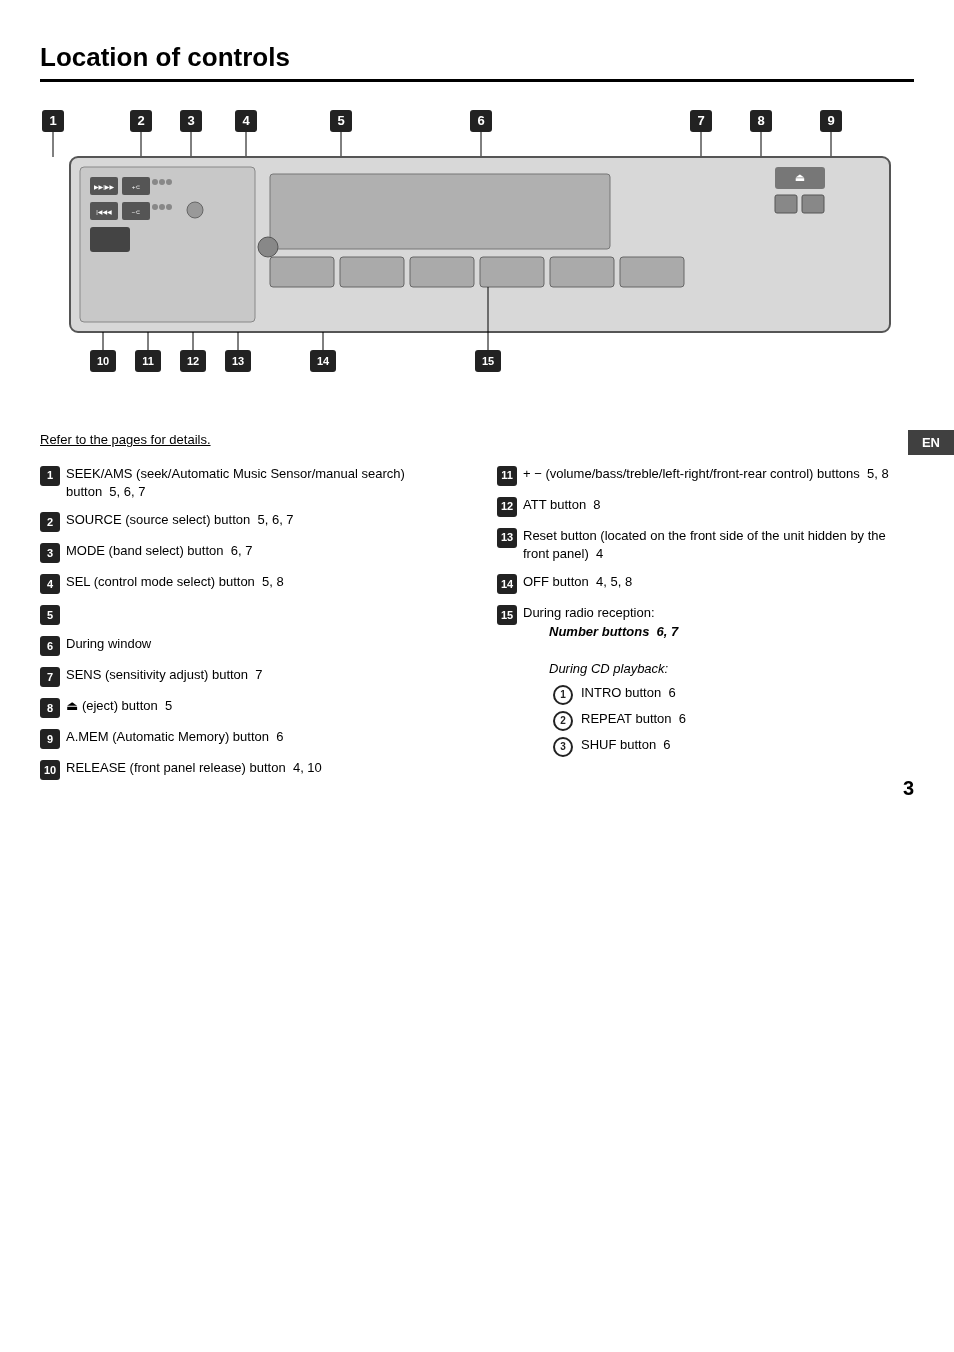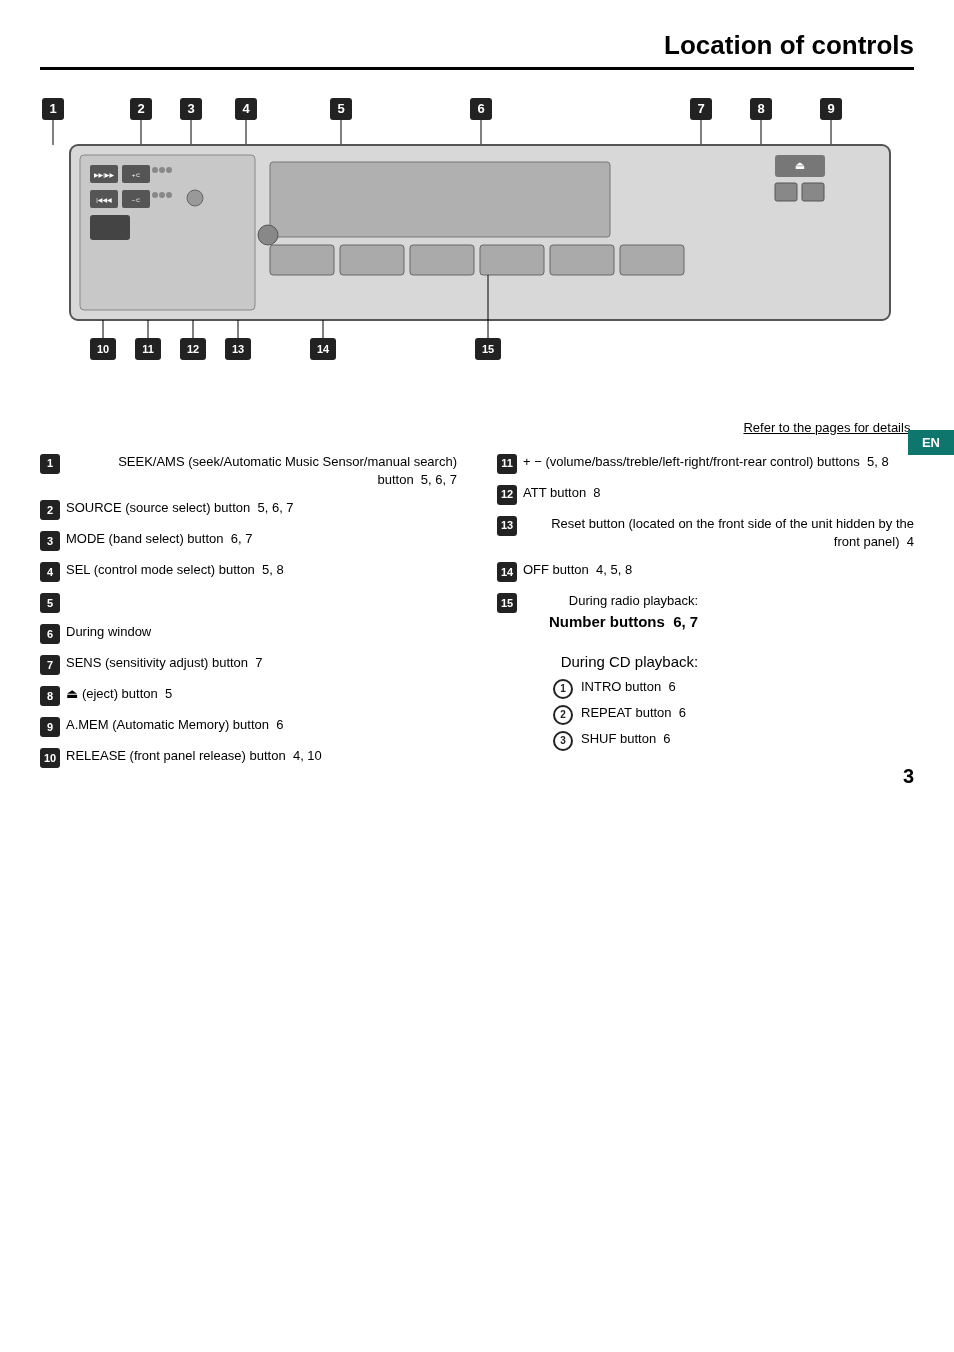--- a/index.html
+++ b/index.html
@@ -7,23 +7,22 @@
       width: 954px;
       min-height: 1352px;
       background: #fff;
       font-family: Arial, Helvetica, sans-serif;
       font-size: 14px;
       color: #000;
       position: relative;
     }
 
     .page-container {
-      padding: 30px 40px 40px 40px;
+      padding: 42px 40px 40px 40px;
       position: relative;
-      text-align: right;
     }
 
     .page-title {
       font-size: 26px;
       font-weight: bold;
       margin-bottom: 20px;
       border-bottom: 3px solid #000;
       padding-bottom: 6px;
     }
 
@@ -79,22 +78,23 @@
       font-size: 10px;
     }
 
     .control-text {
       font-weight: normal;
     }
 
     .sub-item {
       margin-left: 26px;
       margin-bottom: 6px;
-      font-size: 15px;
+      font-size: 13px;
       font-weight: bold;
+      font-style: italic;
     }
 
     .sub-sub {
       display: flex;
       align-items: flex-start;
       margin-left: 30px;
       margin-bottom: 5px;
       font-size: 13px;
     }
 
@@ -305,21 +305,21 @@
       </div>
 
       <div class="control-item">
         <span class="control-badge">14</span>
         <span class="control-text">OFF button&nbsp;&nbsp;4, 5, 8</span>
       </div>
 
       <div class="control-item">
         <span class="control-badge">15</span>
         <div>
-          <div class="control-text">During radio playback:</div>
+          <div class="control-text">During radio reception:</div>
           <div class="sub-item">Number buttons&nbsp;&nbsp;6, 7</div>
           <div class="sub-item" style="font-weight:normal;margin-top:19px;">During CD playback:</div>
           <div class="sub-sub">
             <span class="control-badge circle" style="margin-right:8px;">1</span>
             <span class="control-text">INTRO button&nbsp;&nbsp;6</span>
           </div>
           <div class="sub-sub">
             <span class="control-badge circle" style="margin-right:8px;">2</span>
             <span class="control-text">REPEAT button&nbsp;&nbsp;6</span>
           </div>
@@ -328,15 +328,15 @@
             <span class="control-text">SHUF button&nbsp;&nbsp;6</span>
           </div>
         </div>
       </div>
 
     </div>
   </div>
 
   <div class="page-number">3</div>
 
-  <div style="position:absolute;right:0;top:430px;background:#0f766e;color:#fff;font-size:13px;font-weight:bold;padding:5px 14px;">EN</div>
+  <div style="position:absolute;right:0;top:430px;background:#404040;color:#fff;font-size:13px;font-weight:bold;padding:5px 14px;">EN</div>
 
 </div>
 
 </body></html>

